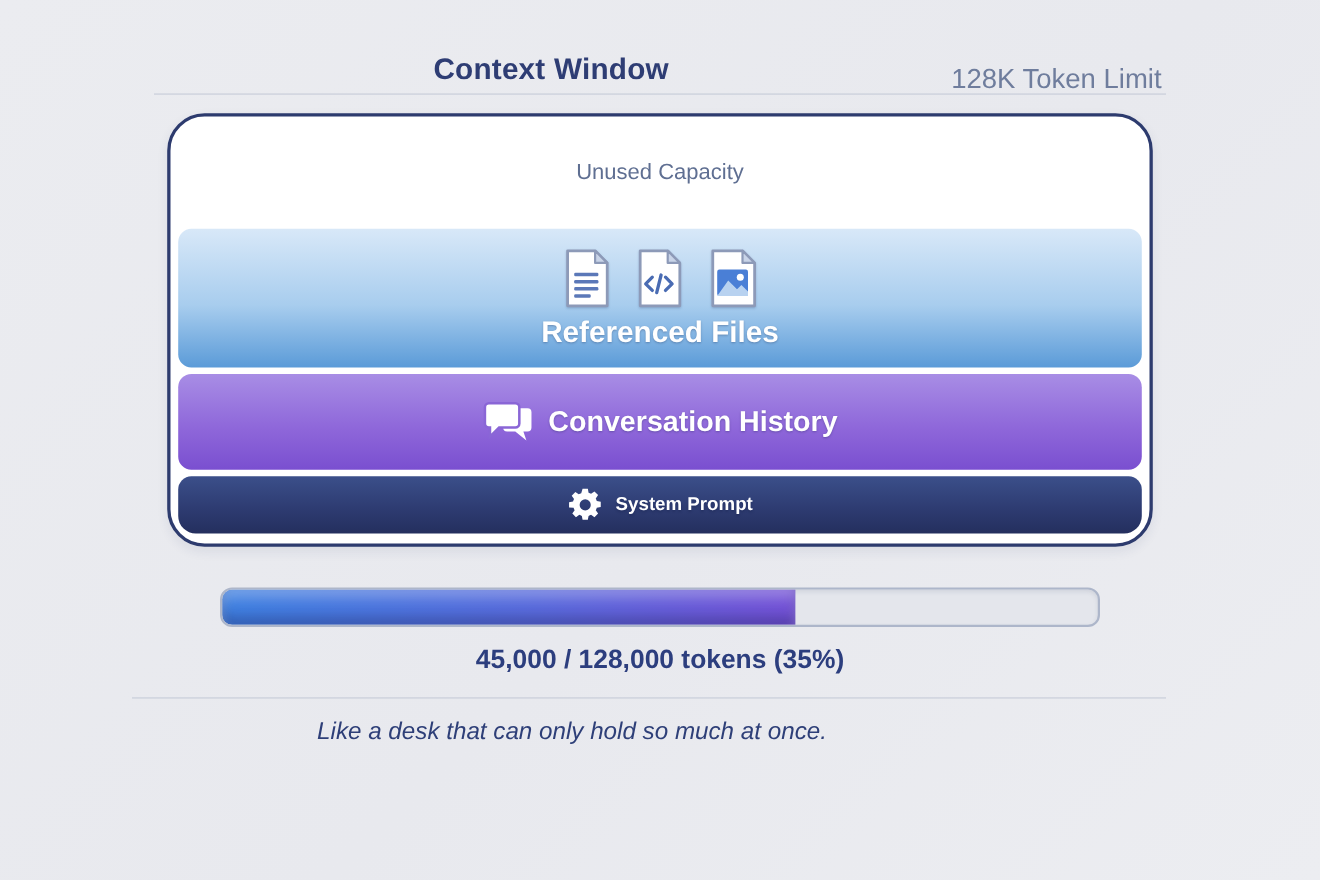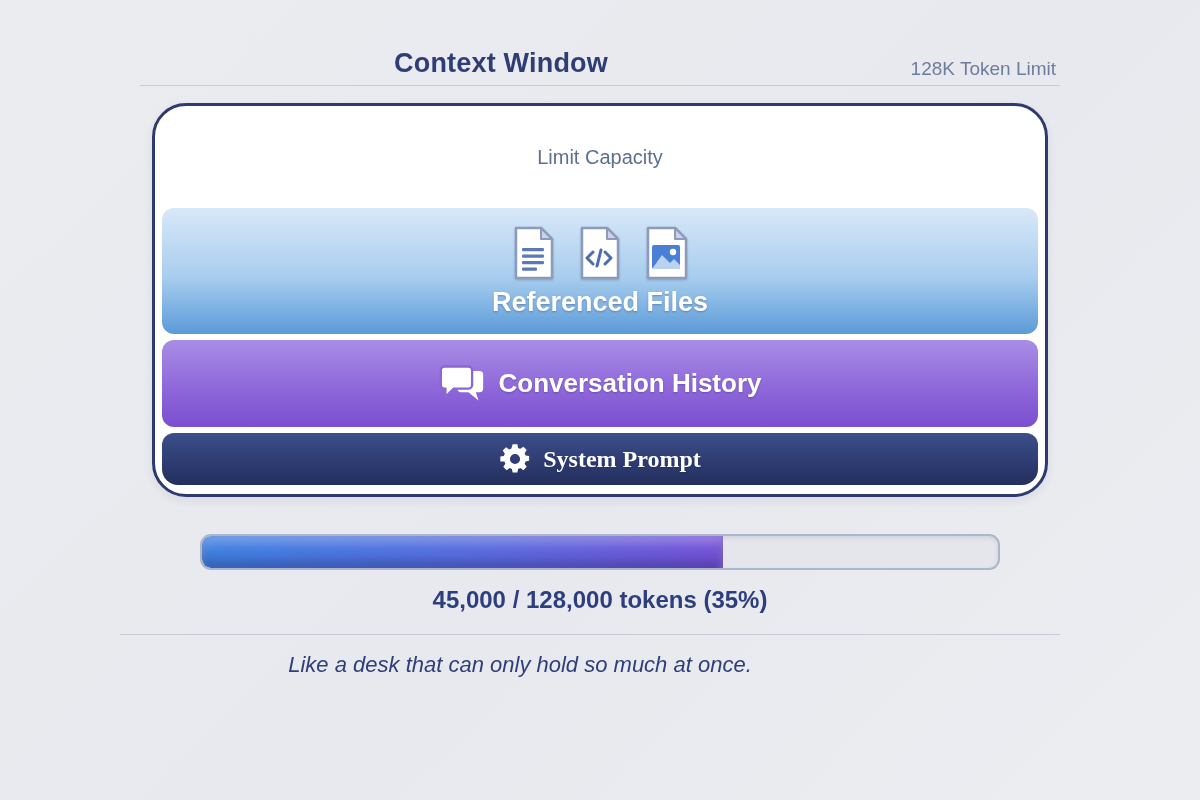--- a/index.html
+++ b/index.html
@@ -12,21 +12,21 @@
   }
 
   
   .page-title {
     position:absolute; top:48px; left:0; width:1002px;
     text-align:center; font-size:27px; font-weight:bold;
     color:#2e3d74; letter-spacing:.2px;
   }
   .limit-label {
     position:absolute; top:58px; right:144px;
-    font-size:19px; color:#6f7d9d; font-weight:500;
+    font-size:25px; color:#6f7d9d; font-weight:500;
   }
   .divider { position:absolute; height:1px; background:#c6cbd8; }
   .divider.top { left:140px; width:920px; top:85px; }
   .divider.bottom { left:120px; width:940px; top:634px; }
 
   
   .card {
     position:absolute; left:152px; top:103px; width:896px; height:394px;
     background:#ffffff; border:3px solid #2d3b6e; border-radius:34px;
     box-shadow:0 4px 10px rgba(40,50,100,.08);
@@ -54,22 +54,22 @@
   .file-icons svg { display:block; filter:drop-shadow(0 1px 1px rgba(40,60,110,.25)); }
   .layer-files .layer-label { font-size:27px; margin-top:7px; }
   .layer-history {
     height:87px; gap:14px;
     background:linear-gradient(to bottom,#a88de5 0%,#8f68da 55%,#7a4fd0 100%);
     font-size:26px;
   }
   .layer-system {
     height:52px; gap:12px;
     background:linear-gradient(to bottom,#3b4f8a 0%,#2e3c72 55%,#242f5e 100%);
-    font-size:24px;
-    border-bottom-left-radius:16px; border-bottom-right-radius:16px;font-family:Liberation Serif, serif;
+    font-size:17px;
+    border-bottom-left-radius:16px; border-bottom-right-radius:16px;
   }
 
   
   .progress-track {
     position:absolute; left:200px; top:534px; width:800px; height:36px;
     background:#e4e6ec; border:2px solid #adb6ca; border-radius:11px;
     box-shadow:inset 0 2px 4px rgba(90,100,130,.15);
     overflow:hidden;
   }
   .progress-fill {
@@ -92,21 +92,21 @@
 </head>
 <body>
 
 <div class="page-title">Context Window</div>
 <div class="limit-label">128K Token Limit</div>
 <div class="divider top"></div>
 
 <div class="card">
 
   <div class="unused-area">
-    <span class="unused-label">Limit Capacity</span>
+    <span class="unused-label">Unused Capacity</span>
   </div>
 
   <div class="layer layer-files">
     <div class="file-icons">
       <span>
         <svg width="44" height="54" viewBox="0 0 44 54">
           <path d="M5 2 h25 l11 11 v39 h-36 z" fill="#ffffff" stroke="#8d9ab8" stroke-width="2.5" stroke-linejoin="round"></path>
           <path d="M30 2 l11 11 h-11 z" fill="#c9d4e8" stroke="#8d9ab8" stroke-width="2" stroke-linejoin="round"></path>
           <rect x="11" y="22" width="22" height="3.2" rx="1.2" fill="#5b78b8"></rect>
           <rect x="11" y="28.5" width="22" height="3.2" rx="1.2" fill="#5b78b8"></rect>

